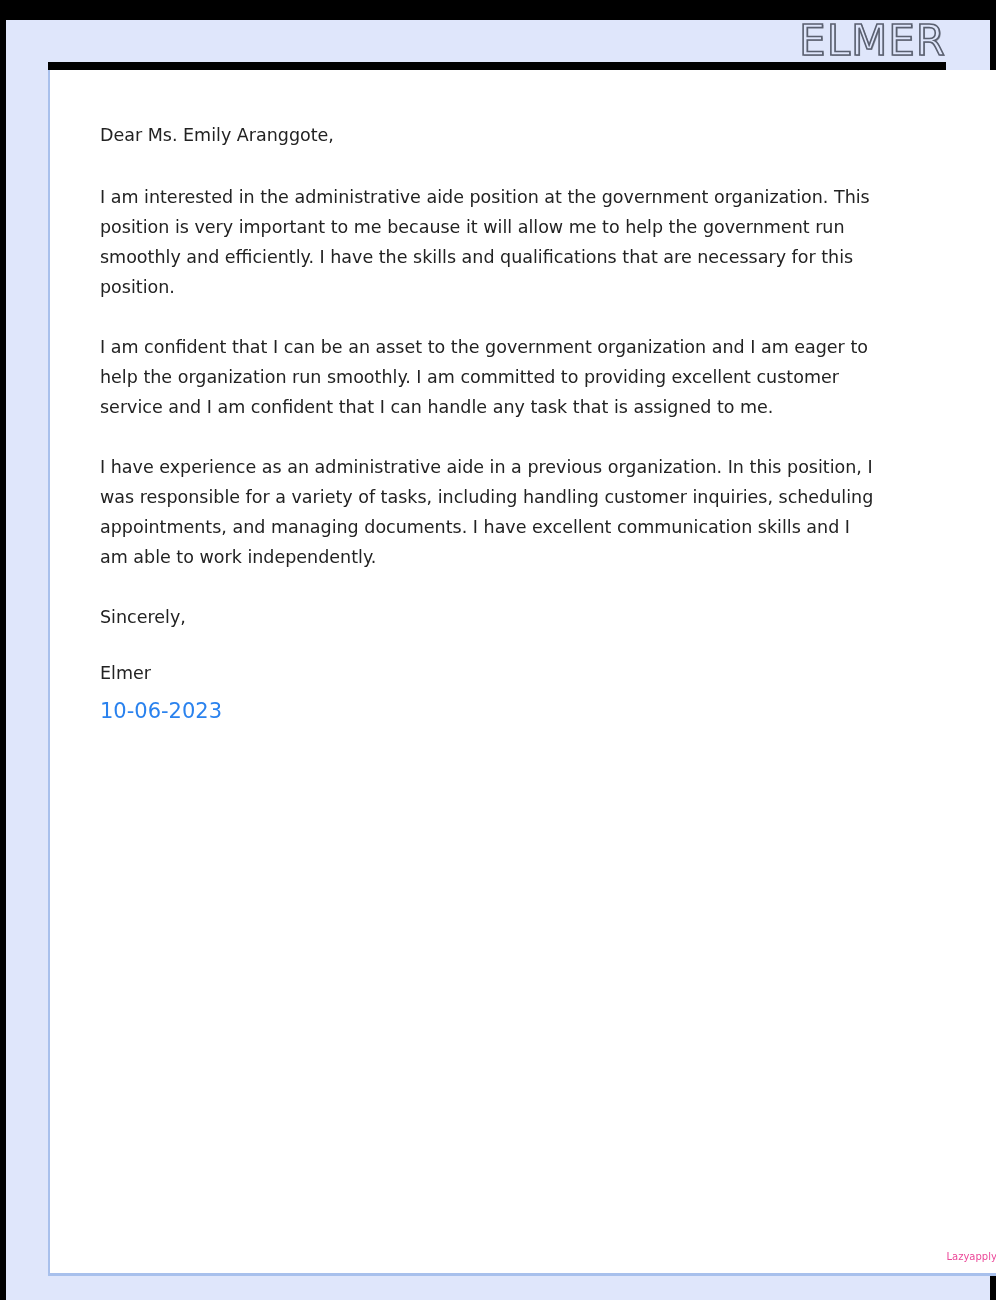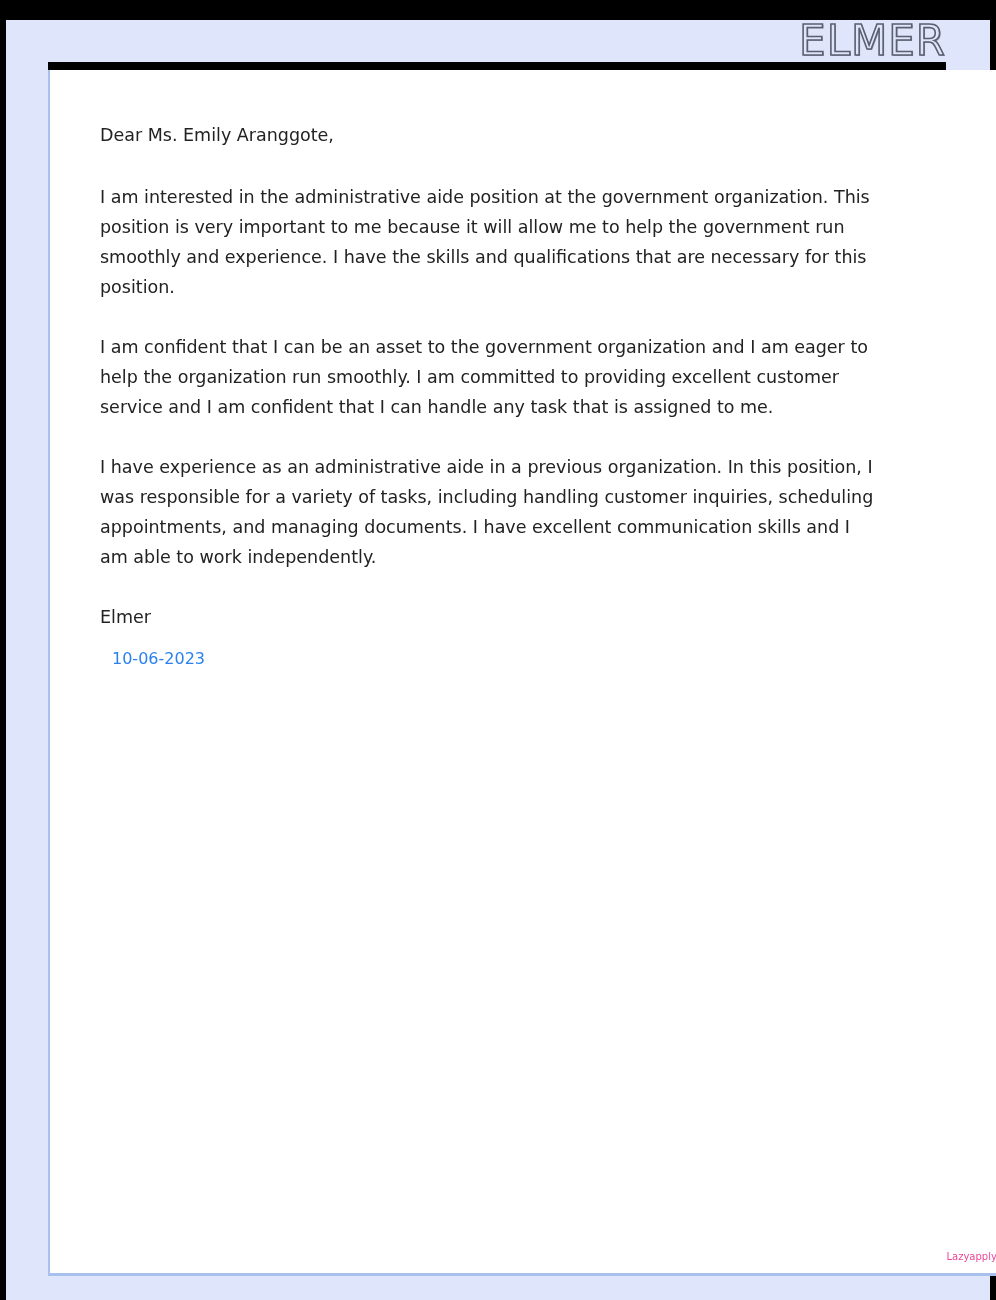--- a/index.html
+++ b/index.html
@@ -92,22 +92,22 @@
   .para.sig-name { margin-bottom: 8px; }
 
   .blank-line {
     display: inline-block;
     width: 110px;
     border-bottom: 1.5px solid #222222;
     vertical-align: -2px;
   }
 
   .date-line {
-    margin: 12px;
-    font-size: 16px;
+    margin: 0;
+    font-size: 21px;
     line-height: 30px;
     color: #2a82ee;
   }
 
   
   .sheet-footer {
     position: absolute;
     right: 18px;
     bottom: 8px;
     font-size: 10px;
@@ -125,27 +125,28 @@
   </div>
 
   <div class="top-rule"></div>
 
   <div class="letter-sheet">
 
     <div class="letter-body">
 
       <p class="para salutation">Dear Ms. Emily Aranggote,</p>
 
-      <p class="para">I am interested in the administrative aide position at the government organization. This position is very important to me because it will allow me to help the government run smoothly and experience. I have the skills and qualifications that are necessary for this position.</p>
+      <p class="para">I am interested in the administrative aide position at the government organization. This position is very important to me because it will allow me to help the government run smoothly and efficiently. I have the skills and qualifications that are necessary for this position.</p>
 
       <p class="para">I am confident that I can be an asset to the government organization and I am eager to help the organization run smoothly. I am committed to providing excellent customer service and I am confident that I can handle any task that is assigned to me.</p>
 
       <p class="para">I have experience as an administrative aide in a previous organization. In this position, I was responsible for a variety of tasks, including handling customer inquiries, scheduling appointments, and managing documents. I have excellent communication skills and I am able to work independently.</p>
 
 
+      <p class="para tight">Sincerely,</p>
 
       <p class="para sig-name">Elmer</p>
 
       <p class="date-line">10-06-2023</p>
 
     </div>
 
     <div class="sheet-footer">Lazyapply.com</div>
 
   </div>

